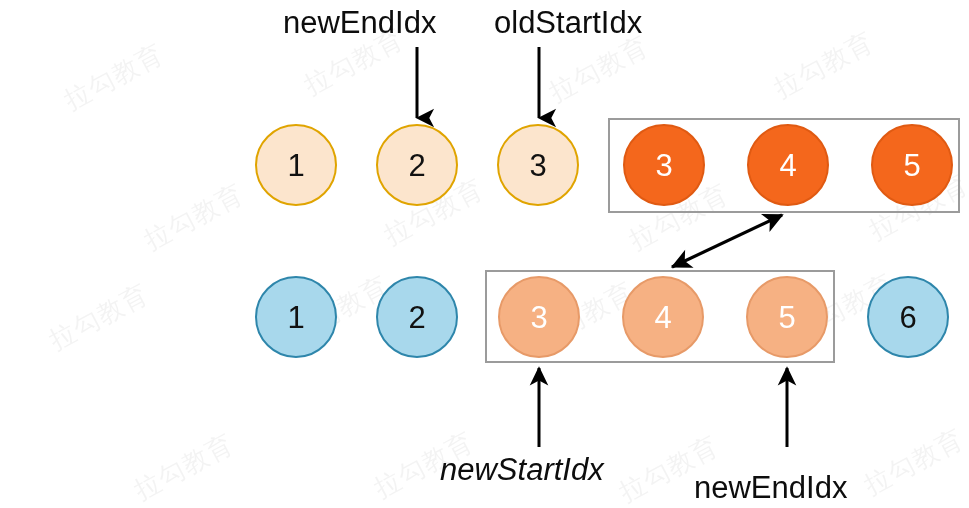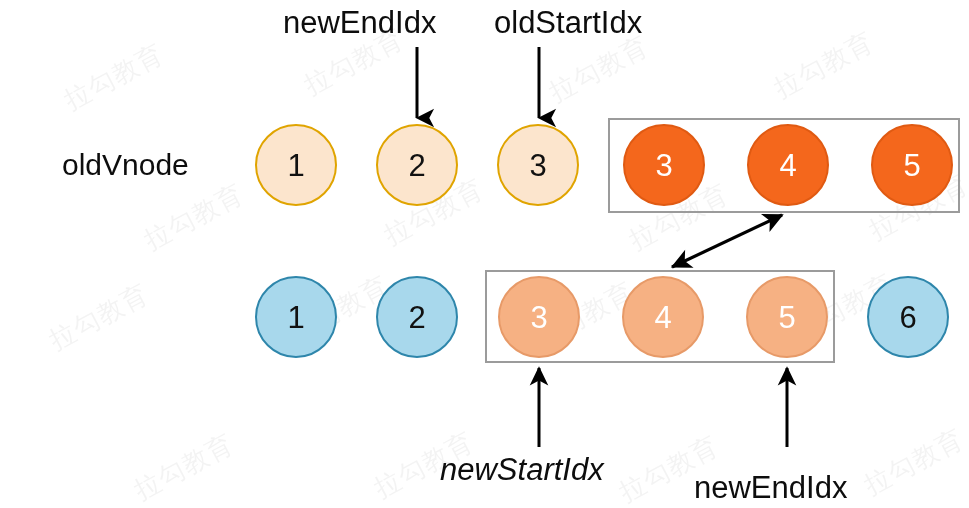--- a/index.html
+++ b/index.html
@@ -120,21 +120,20 @@
     <div class="wm" style="left:790px; top:290px;">拉勾教育</div>
     <div class="wm" style="left:130px; top:450px;">拉勾教育</div>
     <div class="wm" style="left:370px; top:448px;">拉勾教育</div>
     <div class="wm" style="left:615px; top:452px;">拉勾教育</div>
     <div class="wm" style="left:860px; top:445px;">拉勾教育</div>
   </div>
 
   <div class="group-box" style="left:608px; top:118px; width:352px; height:95px;"></div>
   <div class="group-box" style="left:485px; top:270px; width:350px; height:93px;"></div>
 
-  <div class="row-label" style="left:62px; top:148px;">oldVnode</div>
 
   <div class="node old-plain" style="left:255px; top:124px; width:82px; height:82px;">1</div>
   <div class="node old-plain" style="left:376px; top:124px; width:82px; height:82px;">2</div>
   <div class="node old-plain" style="left:497px; top:124px; width:82px; height:82px;">3</div>
 
   <div class="node old-hl" style="left:623px; top:124px; width:82px; height:82px;">3</div>
   <div class="node old-hl" style="left:747px; top:124px; width:82px; height:82px;">4</div>
   <div class="node old-hl" style="left:871px; top:124px; width:82px; height:82px;">5</div>
 
   <div class="node new-plain" style="left:255px; top:276px; width:82px; height:82px;">1</div>

